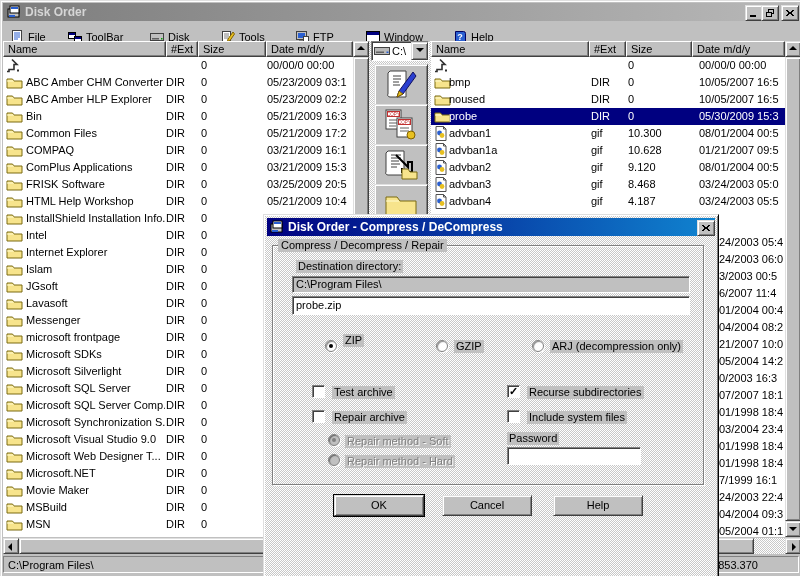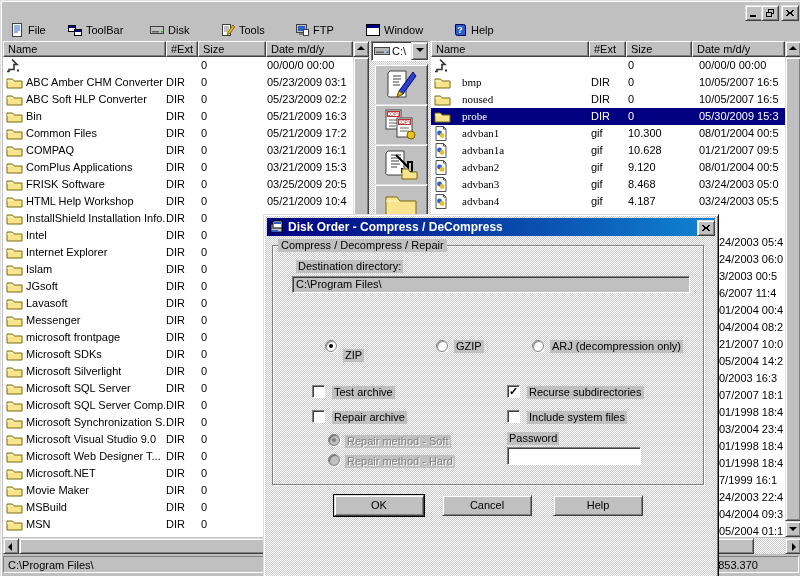--- a/index.html
+++ b/index.html
@@ -15,32 +15,32 @@
   .raised{background:#c0c0c0;border:1px solid;border-color:#dfdfdf #404040 #404040 #dfdfdf;
           box-shadow:inset 1px 1px 0 #fff, inset -1px -1px 0 #808080;}
   .sunken{border:1px solid;border-color:#808080 #fff #fff #808080;
           box-shadow:inset 1px 1px 0 #404040;}
   .titlebar{left:2px;top:2px;width:794px;height:18px;
             background:linear-gradient(90deg,#7d7d7d,#b8b8b8);
             display:flex;align-items:center;}
   .titlebar .t-text{color:#d6d6d6;font-weight:bold;font-size:12px;margin-left:3px;}
   .tbtn{width:16px;height:14px;padding:0;display:flex;align-items:center;justify-content:center;}
   .menubar{left:2px;top:20px;width:794px;height:18px;background:#c0c0c0;}
-  .menuitem{position:absolute;top:1px;height:16px;display:flex;align-items:center;gap:4px;padding:0 2px;}
+  .menuitem{position:absolute;top:1px;height:16px;display:flex;align-items:center;gap:4px;padding:7px 2px;}
   .hdrcell{position:absolute;top:0;height:16px;line-height:15px;padding-left:4px;overflow:hidden;
            background:#c0c0c0;border:1px solid;border-color:#fff #404040 #404040 #fff;
            box-shadow:inset -1px -1px 0 #808080;box-sizing:border-box;white-space:nowrap;}
   .panel{background:#fff;overflow:hidden;}
   .row{position:relative;height:17px;}
   .row .icon{position:absolute;left:3px;top:1px;}
   .row span{position:absolute;top:2px;line-height:13px;white-space:pre;overflow:hidden;}
   .sel{background:#000080;color:#fff;}
   #left-rows .c-name{left:23px;width:139px;} #left-rows .c-ext{left:163px;width:33px;}
   #left-rows .c-size{left:198px;width:64px;} #left-rows .c-date{left:264px;width:86px;}
-  #right-rows .c-name{left:31px;width:135px;font-family:Liberation Serif, serif;} #right-rows .c-ext{left:160px;width:35px;}
+  #right-rows .c-name{left:18px;width:135px;} #right-rows .c-ext{left:160px;width:35px;}
   #right-rows .c-size{left:197px;width:69px;} #right-rows .c-date{left:268px;width:86px;}
   #right-rows .c-frag{left:288px;width:66px;margin-top:24px;}
   .sb-btn{width:16px;height:16px;box-sizing:border-box;}
   .arrow{display:block;width:0;height:0;border:4px solid transparent;}
   .a-up{border-bottom-color:#000;border-top-width:0;margin:4px auto 0;}
   .a-down{border-top-color:#000;border-bottom-width:0;margin:5px auto 0;}
   .a-left{border-right-color:#000;border-left-width:0;margin:4px 0 0 4px;}
   .a-right{border-left-color:#000;border-right-width:0;margin:4px 0 0 6px;}
   .thumb{position:absolute;background:#c0c0c0;border:1px solid;border-color:#dfdfdf #404040 #404040 #dfdfdf;
          box-shadow:inset 1px 1px 0 #fff, inset -1px -1px 0 #808080;box-sizing:border-box;}
@@ -176,20 +176,26 @@
     </symbol>
     <symbol id="i-new-folder" viewBox="0 0 34 32">
       <path d="M2 8 L2 28 L32 28 L32 12 L16 12 L13 8 Z" fill="#f7e48c" stroke="#7a6a10"></path>
       <path d="M2 12 H15" stroke="#fffbd0"></path>
     </symbol>
   </defs>
 </svg>
 
 <div class="window">
 
+  <div class="abs titlebar">
+    <svg class="abs" style="left:4px;top:2px" width="14" height="14">
+        <use href="#i-app"></use>
+      </svg>
+    <span class="t-text" style="margin-left:22px">Disk Order</span>
+  </div>
   <div class="abs raised tbtn" style="left:744px;top:4px">
       <svg width="8" height="7">
         <use href="#i-min"></use>
       </svg>
     </div>
   <div class="abs raised tbtn" style="left:760px;top:4px">
       <svg width="8" height="8">
         <use href="#i-restore"></use>
       </svg>
     </div>
@@ -265,21 +271,21 @@
         </svg>
         <span class="c-name">ABC Amber CHM Converter</span>
         <span class="c-ext">DIR</span>
         <span class="c-size">0</span>
         <span class="c-date">05/23/2009 03:1</span>
       </div>
       <div class="row">
         <svg class="icon" width="17" height="15">
           <use href="#i-folder"></use>
         </svg>
-        <span class="c-name">ABC Soft HLP Converter</span>
+        <span class="c-name">ABC Amber HLP Explorer</span>
         <span class="c-ext">DIR</span>
         <span class="c-size">0</span>
         <span class="c-date">05/23/2009 02:2</span>
       </div>
       <div class="row">
         <svg class="icon" width="17" height="15">
           <use href="#i-folder"></use>
         </svg>
         <span class="c-name">Bin</span>
         <span class="c-ext">DIR</span>
@@ -751,23 +757,24 @@
           <use href="#i-close"></use>
         </svg>
       </div>
 
     <div class="group" style="left:8px;top:30px;width:432px;height:240px">
       <span class="grouplabel" style="left:5px">Compress / Decompress / Repair</span>
     </div>
 
     <span class="chip" style="left:32px;top:45px">Destination directory:</span>
     <div class="field" style="left:28px;top:61px;width:398px;height:17px;background:#c0c0c0">C:\Program Files\</div>
+    <div class="field" style="left:28px;top:81px;width:398px;height:19px;background:#fff;line-height:15px">probe.zip</div>
 
     <span class="radio on" style="left:61px;top:125px"></span>
-    <span class="chip" style="left:79px;top:134px">ZIP</span>
+    <span class="chip" style="left:79px;top:119px">ZIP</span>
     <span class="radio" style="left:172px;top:125px"></span>
     <span class="chip" style="left:190px;top:125px">GZIP</span>
     <span class="radio" style="left:268px;top:125px"></span>
     <span class="chip" style="left:286px;top:125px">ARJ (decompression only)</span>
 
     <span class="check" style="left:48px;top:170px"></span>
     <span class="chip" style="left:68px;top:171px">Test archive</span>
     <span class="check on" style="left:243px;top:170px"></span>
     <span class="chip" style="left:263px;top:171px">Recurse subdirectories</span>
     <span class="check" style="left:48px;top:195px"></span>

